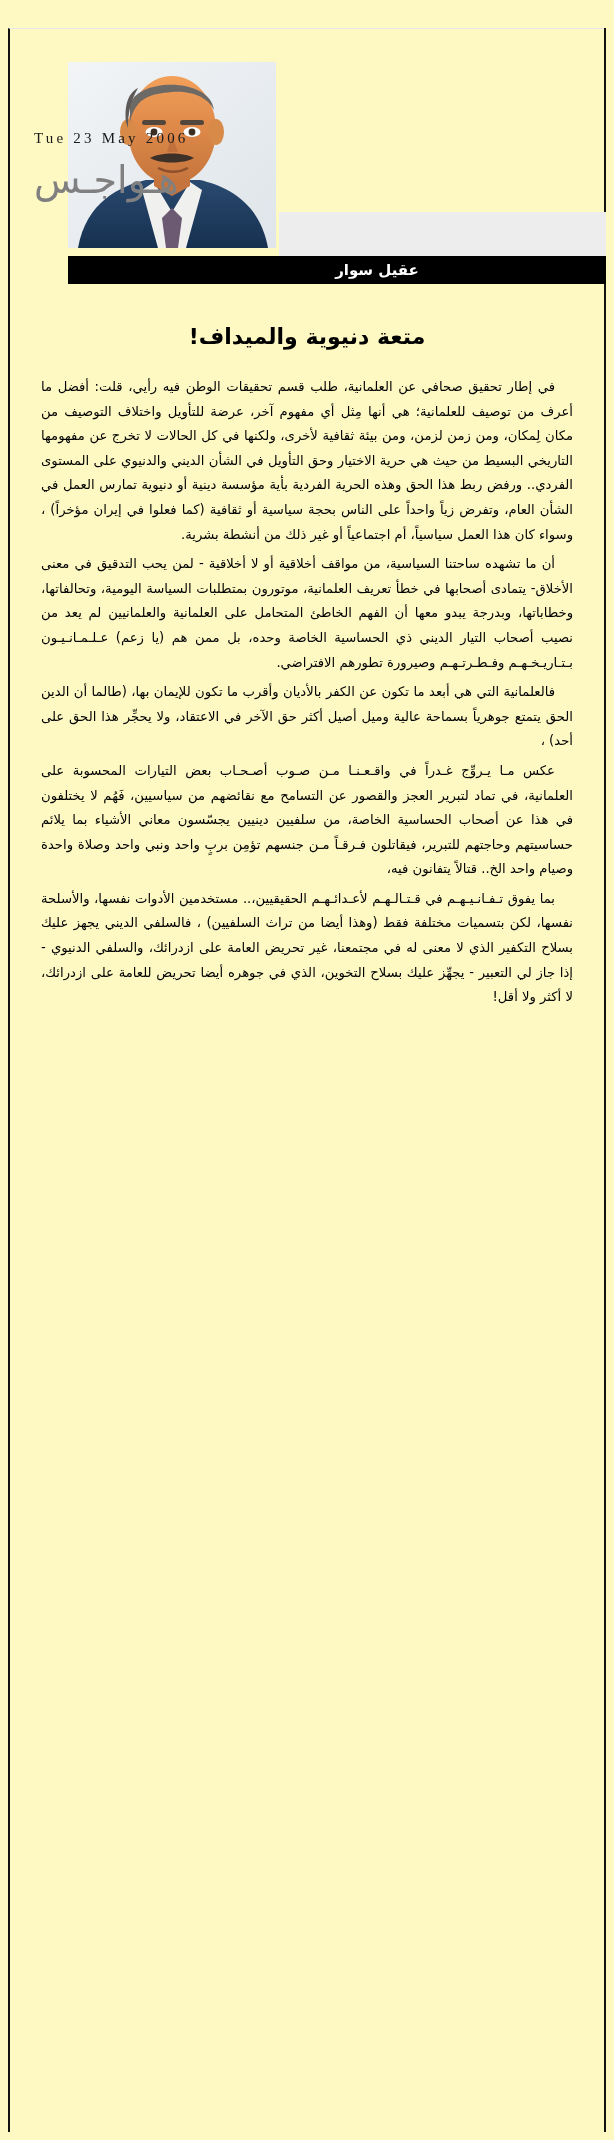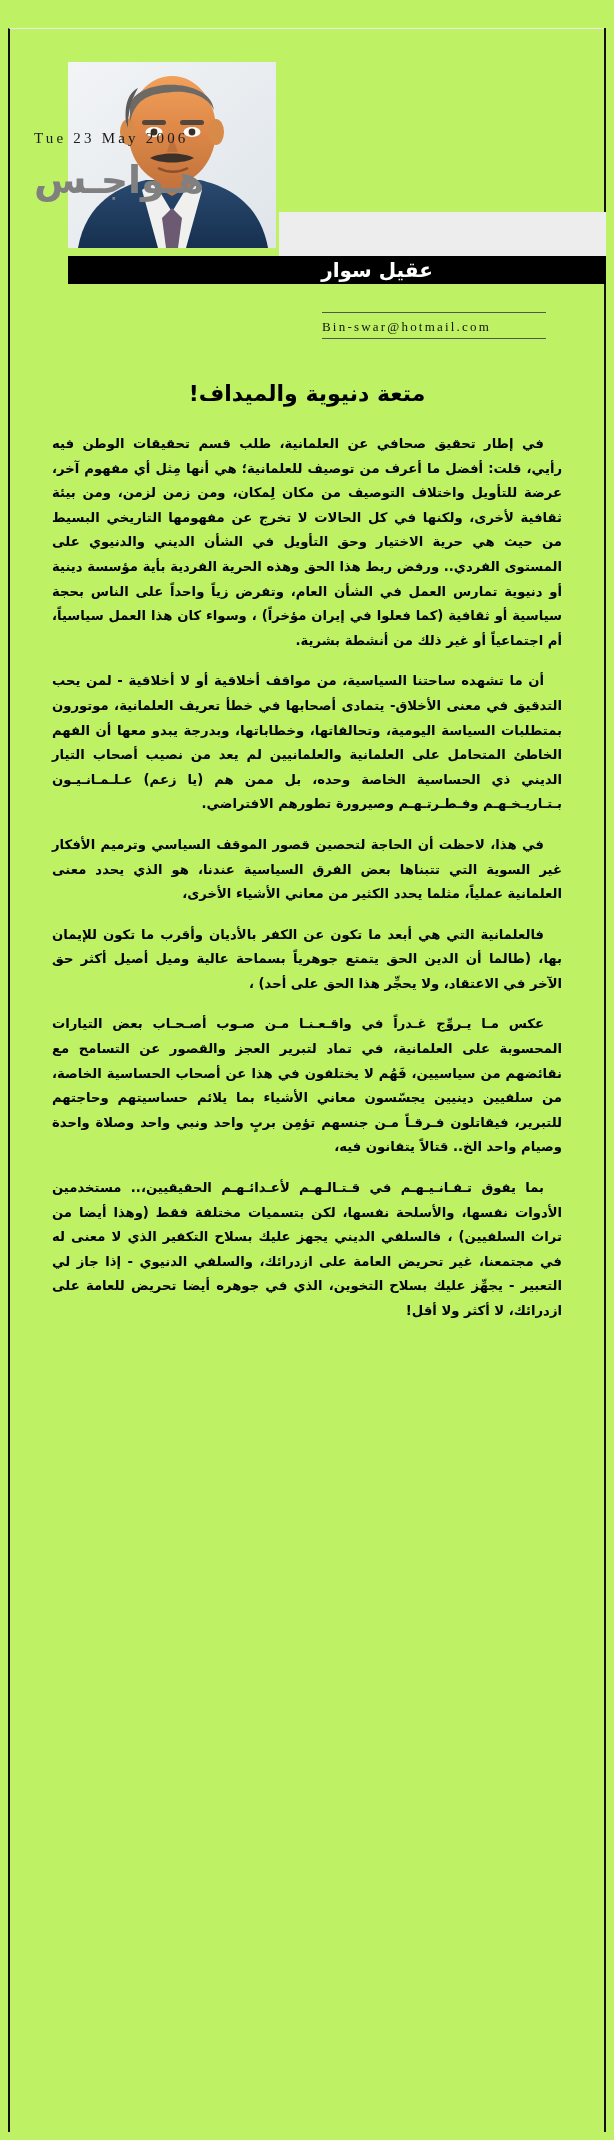--- a/index.html
+++ b/index.html
@@ -8,21 +8,21 @@
     padding: 0;
     background: #ffffff;
   }
   body {
     font-family: "DejaVu Sans", "Liberation Sans", sans-serif;
   }
   .page {
     position: relative;
     width: 614px;
     height: 2140px;
-    background: #bef264;
+    background: #fef9c3;
     box-sizing: border-box;
     overflow: hidden;
   }
   .page-border {
     position: absolute;
     left: 8px;
     top: 28px;
     width: 598px;
     height: 2104px;
     border-left: 2px solid #111;
@@ -80,21 +80,21 @@
     left: 0;
     right: 34px;
     top: 128px;
     text-align: left;
     padding-right: 14px;
     direction: rtl;
   }
   .column-logo span {
     font-family: "DejaVu Sans", sans-serif;
     font-size: 38px;
-    font-weight: bold;
+    font-weight: normal;
     color: #808080;
     letter-spacing: 2px;
   }
   .grey-band {
     position: absolute;
     left: 245px;
     top: 182px;
     width: 327px;
     height: 44px;
     background: #ededed;
@@ -105,21 +105,21 @@
     top: 226px;
     width: 538px;
     height: 28px;
     background: #000000;
     color: #ffffff;
     text-align: center;
     direction: rtl;
   }
   .name-bar span {
     display: block;
-    font-size: 20px;
+    font-size: 15px;
     font-weight: bold;
     line-height: 28px;
     padding-left: 80px;
   }
 
   
   .email-block {
     margin: 30px 34px 0 34px;
     width: 224px;
     border-top: 1px solid #555;
@@ -152,23 +152,22 @@
     direction: rtl;
     text-align: justify;
     text-align-last: right;
     font-family: "DejaVu Sans", "Liberation Sans", sans-serif;
     font-size: 13.2px;
     line-height: 24.6px;
     color: #000;
     padding: 0 2px;
   }
   .body-text p {
-    margin: 16px;
+    margin: 5px;
     text-indent: 18px;
-    font-weight: bold;
   }
   .body-text p.last-centered {
     text-align-last: center;
   }
 </style>
 </head>
 <body>
 
 <div class="page">
   <div class="page-border"></div>
@@ -235,31 +234,27 @@
         <span>هـواجـس</span>
       </div>
 
       <div class="grey-band"></div>
 
       <div class="name-bar">
         <span>عقيل سوار</span>
       </div>
     </div>
 
-    <div class="email-block">
-      <span>Bin-swar@hotmail.com</span>
-    </div>
 
     <div class="article-title">
       <span>متعة دنيوية والميداف!</span>
     </div>
 
     <div class="body-text">
       <p>في إطار تحقيق صحافي عن العلمانية، طلب قسم تحقيقات الوطن فيه رأيي، قلت: أفضل ما أعرف من توصيف للعلمانية؛ هي أنها مِثل أي مفهوم آخر، عرضة للتأويل واختلاف التوصيف من مكان لِمكان، ومن زمن لزمن، ومن بيئة ثقافية لأخرى، ولكنها في كل الحالات لا تخرج عن مفهومها التاريخي البسيط من حيث هي حرية الاختيار وحق التأويل في الشأن الديني والدنيوي على المستوى الفردي.. ورفض ربط هذا الحق وهذه الحرية الفردية بأية مؤسسة دينية أو دنيوية تمارس العمل في الشأن العام، وتفرض زياً واحداً على الناس بحجة سياسية أو ثقافية (كما فعلوا في إيران مؤخراً) ، وسواء كان هذا العمل سياسياً، أم اجتماعياً أو غير ذلك من أنشطة بشرية.</p>
       <p>أن ما تشهده ساحتنا السياسية، من مواقف أخلاقية أو لا أخلاقية - لمن يحب التدقيق في معنى الأخلاق- يتمادى أصحابها في خطأ تعريف العلمانية، موتورون بمتطلبات السياسة اليومية، وتحالفاتها، وخطاباتها، وبدرجة يبدو معها أن الفهم الخاطئ المتحامل على العلمانية والعلمانيين لم يعد من نصيب أصحاب التيار الديني ذي الحساسية الخاصة وحده، بل ممن هم (يا زعم) عـلـمـانـيـون بـتـاريـخـهـم وفـطـرتـهـم وصيرورة تطورهم الافتراضي.</p>
-      <p>في هذا، لاحظت أن الحاجة لتحصين قصور الموقف السياسي وترميم الأفكار غير السوية التي تتبناها بعض الفرق السياسية عندنا، هو الذي يحدد معنى العلمانية عملياً، مثلما يحدد الكثير من معاني الأشياء الأخرى،</p>
       <p>فالعلمانية التي هي أبعد ما تكون عن الكفر بالأديان وأقرب ما تكون للإيمان بها، (طالما أن الدين الحق يتمتع جوهرياً بسماحة عالية وميل أصيل أكثر حق الآخر في الاعتقاد، ولا يحجِّر هذا الحق على أحد) ،</p>
       <p>عكس مـا يـروِّج غـدراً في واقـعـنـا مـن صـوب أصـحـاب بعض التيارات المحسوبة على العلمانية، في تماد لتبرير العجز والقصور عن التسامح مع نقائضهم من سياسيين، فَهُم لا يختلفون في هذا عن أصحاب الحساسية الخاصة، من سلفيين دينيين يجسّسون معاني الأشياء بما يلائم حساسيتهم وحاجتهم للتبرير، فيقاتلون فـرقـاً مـن جنسهم تؤمِن بربٍ واحد ونبي واحد وصلاة واحدة وصيام واحد الخ.. قتالاً يتفانون فيه،</p>
       <p>بما يفوق تـفـانـيـهـم في قـتـالـهـم لأعـدائـهـم الحقيقيين،.. مستخدمين الأدوات نفسها، والأسلحة نفسها، لكن بتسميات مختلفة فقط (وهذا أيضا من تراث السلفيين) ، فالسلفي الديني يجهز عليك بسلاح التكفير الذي لا معنى له في مجتمعنا، غير تحريض العامة على ازدرائك، والسلفي الدنيوي - إذا جاز لي التعبير - يجهِّز عليك بسلاح التخوين، الذي في جوهره أيضا تحريض للعامة على ازدرائك، لا أكثر ولا أقل!</p>
     </div>
 
   </div>
 </div>
 
 </body></html>

